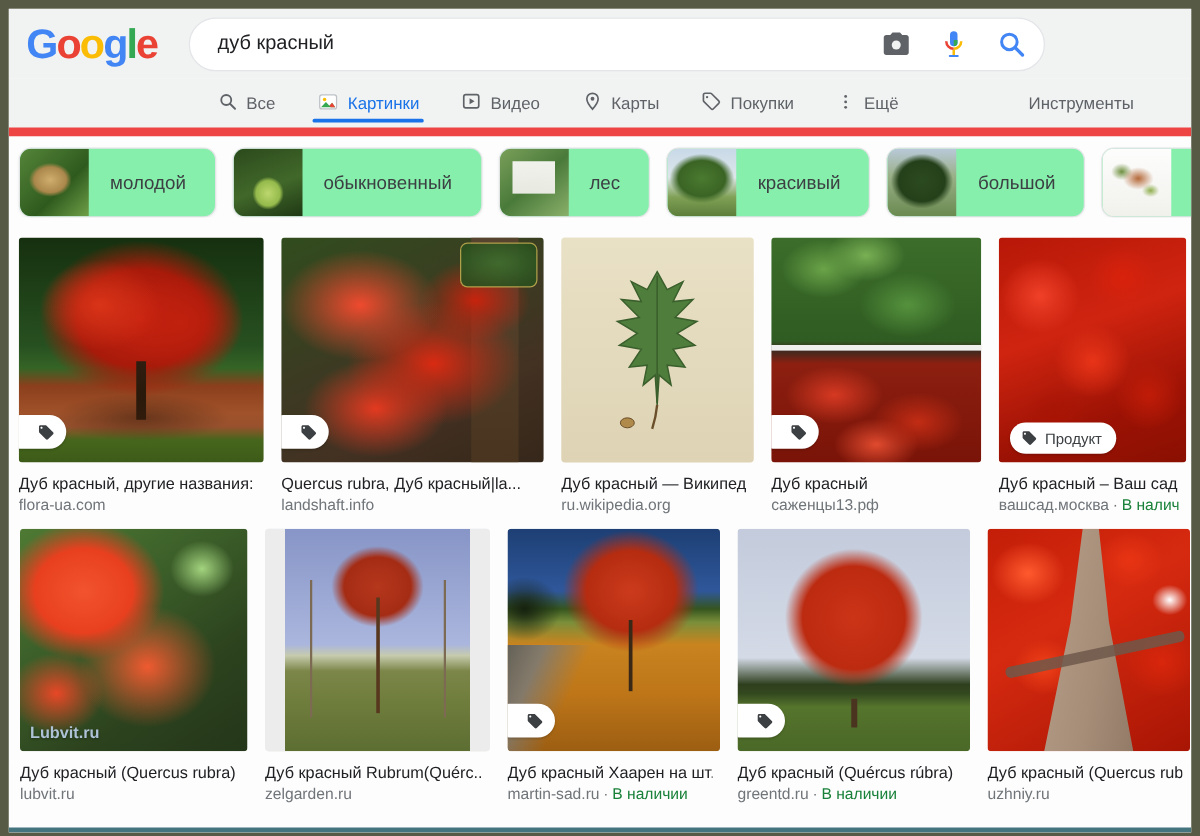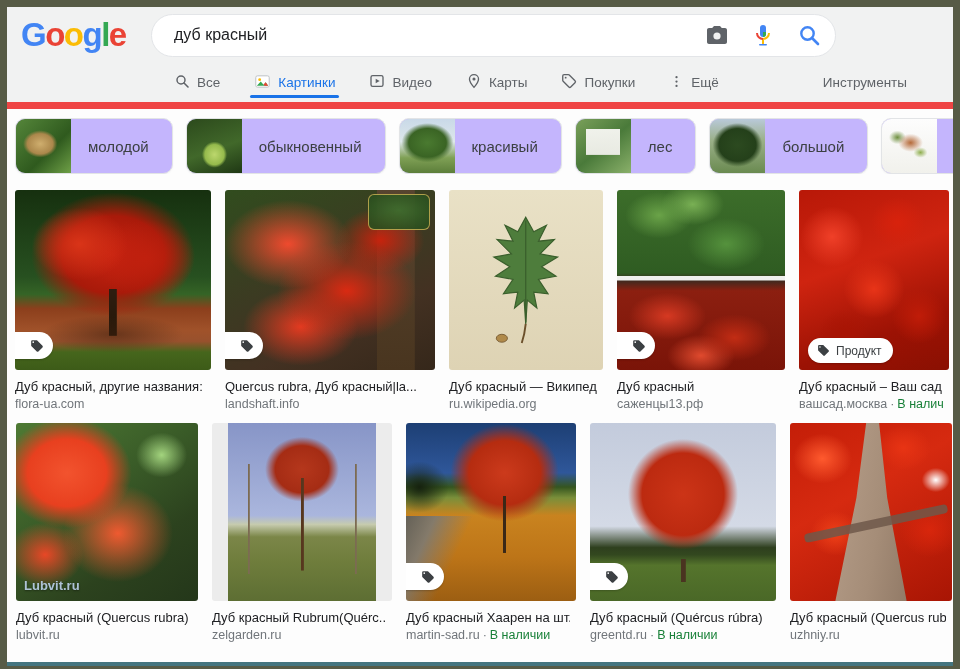--- a/index.html
+++ b/index.html
@@ -25,21 +25,21 @@
   .tab { display:flex; align-items:center; gap:7px; margin-right:34px; font-size:13.5px;
          color:#5f6368; height:100%; position:relative; cursor:pointer; }
   .tab svg { flex:none; }
   .tab.active { color:#1a73e8; font-weight:normal; }
   .tab.active::after { content:""; position:absolute; left:-4px; right:-4px; bottom:4px;
                        height:3px; background:#1a73e8; border-radius:2px; }
   .tools { margin-left:70px; font-size:13.5px; color:#5f6368; cursor:pointer; }
 
   
   .chips { display:flex; gap:13px; padding:9px 0 0 8px; margin-bottom:6px; overflow:hidden; flex:none; }
-  .chip { display:flex; align-items:center; background:#c4b5fd; border:1px solid #e2e4e6;
+  .chip { display:flex; align-items:center; background:#86efac; border:1px solid #e2e4e6;
           border-radius:10px; height:56px; flex:none; cursor:pointer; overflow:hidden;
           box-shadow:0 1px 2px rgba(0,0,0,.04); }
   .chip .thumb { width:55px; height:54px; flex:none; }
   .chip .clabel { font-size:15px; color:#3c4043; padding:0 23px 0 17px; white-space:nowrap; }
   .thumb-1{background:radial-gradient(42% 34% at 44% 46%,#cfae6e 0%,#ab874b 55%,rgba(0,0,0,0) 74%),linear-gradient(135deg,#55863a,#2f5a1e 60%,#6fa047);}
   .thumb-2{background:radial-gradient(30% 32% at 50% 66%,#bcd76d 0%,#95ba4c 58%,rgba(0,0,0,0) 76%),linear-gradient(160deg,#2c4a1c,#41682a 55%,#1f3814);}
   .thumb-3{background:radial-gradient(62% 48% at 50% 44%,#4a7a30 0%,#3a6424 55%,rgba(0,0,0,0) 76%),linear-gradient(#c9d9e8 0%,#dde7ea 42%,#7fa055 72%,#5c7e3a 100%);}
   .thumb-4{background:linear-gradient(rgba(246,246,242,.96),rgba(238,238,232,.96)) 50% 35%/62% 48% no-repeat,linear-gradient(140deg,#7aa05a,#4a7a3a 50%,#8ab06a);}
   .thumb-5{background:radial-gradient(58% 52% at 50% 48%,#2c4a20 0%,#24401a 58%,rgba(0,0,0,0) 78%),linear-gradient(#b9c9d9 0%,#9ab088 40%,#6a8a50 100%);}
   .thumb-6{background:radial-gradient(32% 24% at 52% 44%,#b56a3a 0%,rgba(0,0,0,0) 70%),radial-gradient(22% 18% at 28% 34%,#6f9040,rgba(0,0,0,0) 70%),radial-gradient(18% 14% at 70% 62%,#8fae4e,rgba(0,0,0,0) 70%),linear-gradient(#fdfdfd,#f1f1ec);}
@@ -231,26 +231,26 @@
   <div class="chips">
     <div class="chip">
         <div class="thumb thumb-1"></div>
         <div class="clabel">молодой</div>
       </div>
     <div class="chip">
         <div class="thumb thumb-2"></div>
         <div class="clabel">обыкновенный</div>
       </div>
     <div class="chip">
+        <div class="thumb thumb-4"></div>
+        <div class="clabel">лес</div>
+      </div>
+    <div class="chip">
         <div class="thumb thumb-3"></div>
         <div class="clabel">красивый</div>
-      </div>
-    <div class="chip">
-        <div class="thumb thumb-4"></div>
-        <div class="clabel">лес</div>
       </div>
     <div class="chip">
         <div class="thumb thumb-5"></div>
         <div class="clabel">большой</div>
       </div>
     <div class="chip">
         <div class="thumb thumb-6"></div>
         <div class="clabel">ветка</div>
       </div>
 

